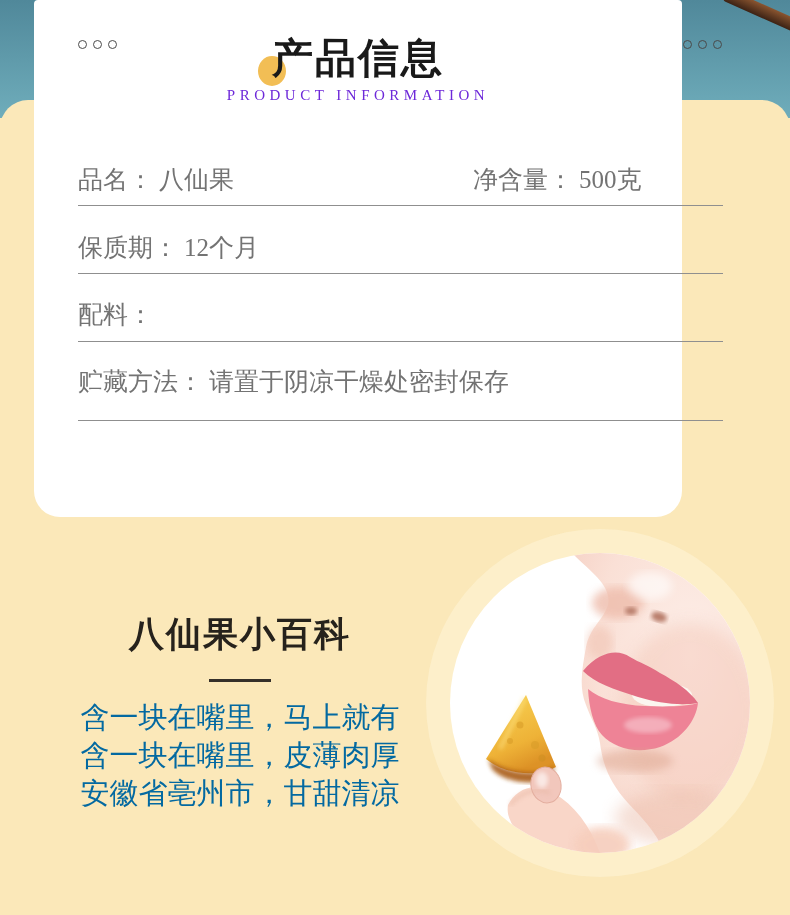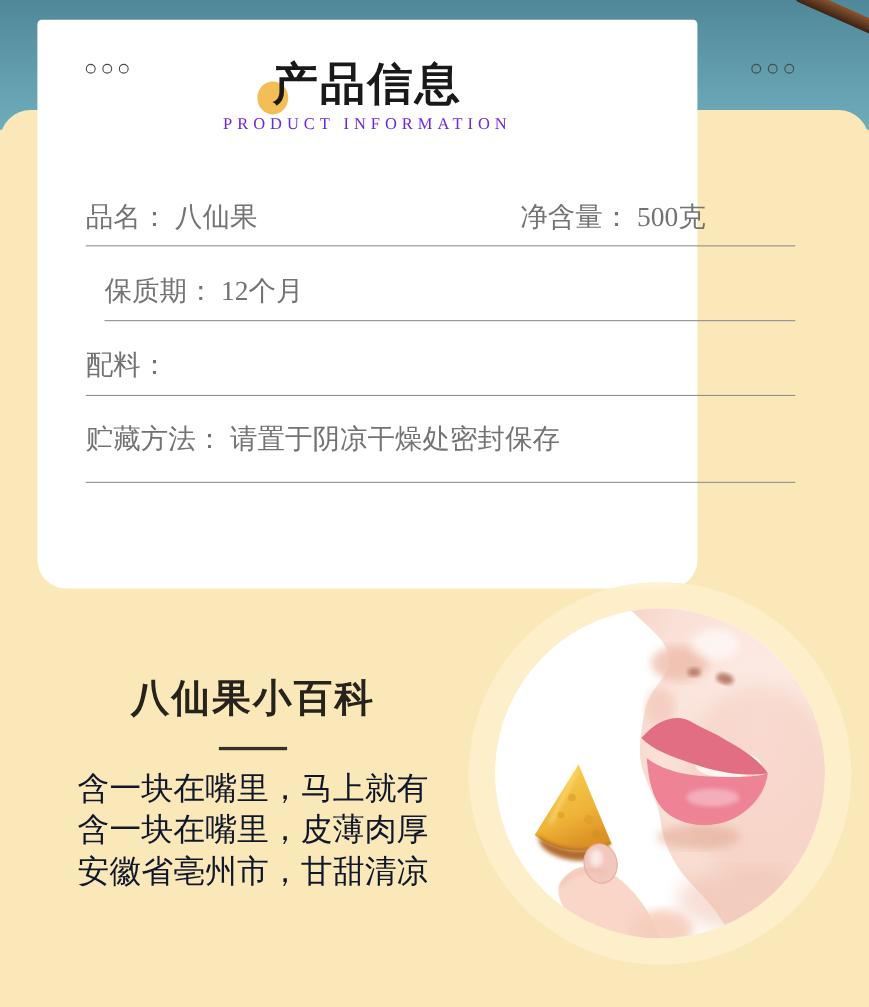--- a/index.html
+++ b/index.html
@@ -17,21 +17,21 @@
     position:absolute;right:-10px;top:4px;width:78px;height:13px;
     background:linear-gradient(to bottom,#8a5530,#3c2214);
     transform:rotate(24deg);border-radius:3px;
   }
   .bg-cream{
     position:absolute;left:0;top:100px;width:790px;height:815px;
     background:#fbe8b9;border-radius:28px 28px 0 0;
   }
   
   .card{
-    position:absolute;left:34px;top:18px;width:600px;height:517px;
+    position:absolute;left:34px;top:0;width:648px;height:517px;
     background:#ffffff;border-radius:4px 4px 26px 26px;
   }
   .dots{position:absolute;top:40px;display:flex;gap:6px;}
   .dots.left{left:44px;}
   .dots.right{left:649px;}
   .dot{width:7px;height:7px;border:1.5px solid #4a4a4a;border-radius:50%;background:transparent;}
   .card-header{position:relative;text-align:center;padding-top:36px;}
   .card-title{
     position:relative;display:inline-block;margin:0;
     font-size:41px;font-weight:bold;letter-spacing:2px;color:#191919;line-height:1.1;
@@ -45,38 +45,38 @@
     margin:6px 0 0 0;font-size:15px;letter-spacing:4.5px;color:#6d28d9;font-weight:normal;
   }
   
   .spec-table{
     position:absolute;left:44px;top:150px;width:645px;
     font-size:25px;color:#737373;
   }
   .spec-row{border-bottom:1px solid #8f8f8f;}
   .spec-row.two-col{display:grid;grid-template-columns:395px auto;}
   .r1{padding:14px 0 9px 0;line-height:32px;}
-  .r2{padding:26px 0 9px 0;line-height:32px;margin-left:17px;}
+  .r2{padding:26px 0 9px 0;line-height:32px;}
   .r3{padding:24px 0 9px 0;line-height:34px;display:flex;text-align:right;}
   .r4{padding:24px 0 22px 0;line-height:32px;}
   .spec-label{white-space:nowrap;}
   .spec-value{margin-left:6px;}
   .ingredient-lines{flex:1;}
   
   .knowledge{
-    position:absolute;left:20px;top:617px;width:420px;text-align:center;
+    position:absolute;left:30px;top:617px;width:420px;text-align:center;
   }
   .knowledge-title{
     margin:0;font-size:35px;font-weight:bold;letter-spacing:2px;color:#26221c;line-height:36px;
   }
   .knowledge-divider{
     width:62px;height:3px;background:#35302a;margin:26px auto 0 auto;
   }
   .knowledge-text{
-    margin-top:16px;font-size:29px;line-height:38px;color:#0f172a;
+    margin-top:16px;font-size:29px;line-height:38px;color:#0369a1;
   }
   
   .photo-halo{
     position:absolute;left:426px;top:529px;width:348px;height:348px;border-radius:50%;
     background:rgba(253,240,205,0.85);
   }
   .photo{
     position:absolute;left:450px;top:553px;width:300px;height:300px;
   }
 </style>

